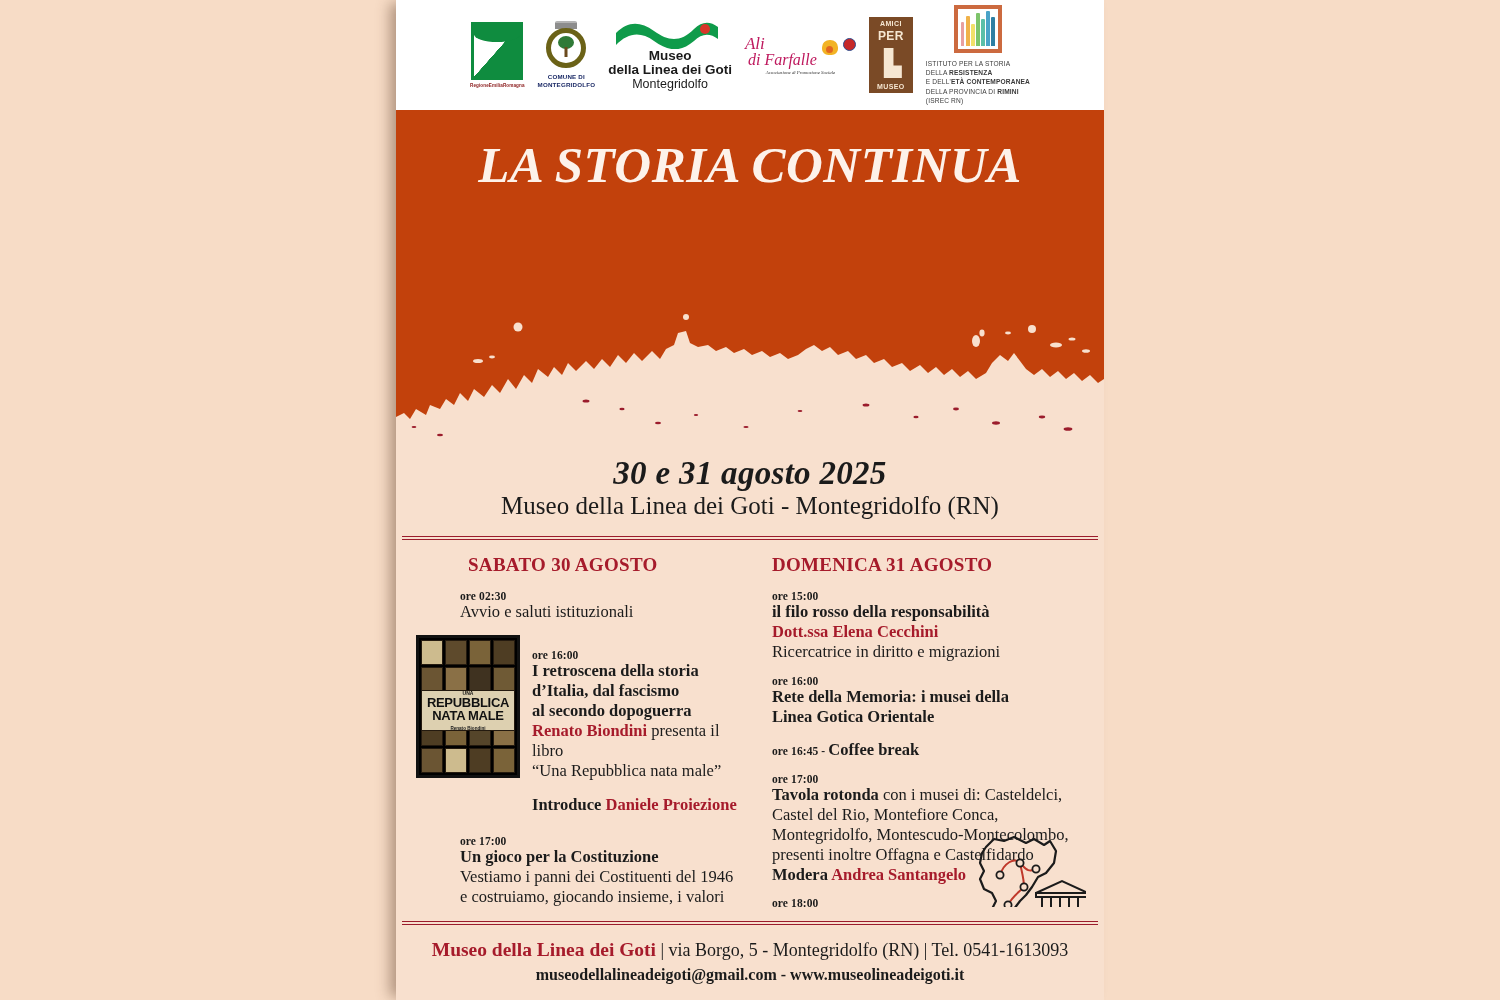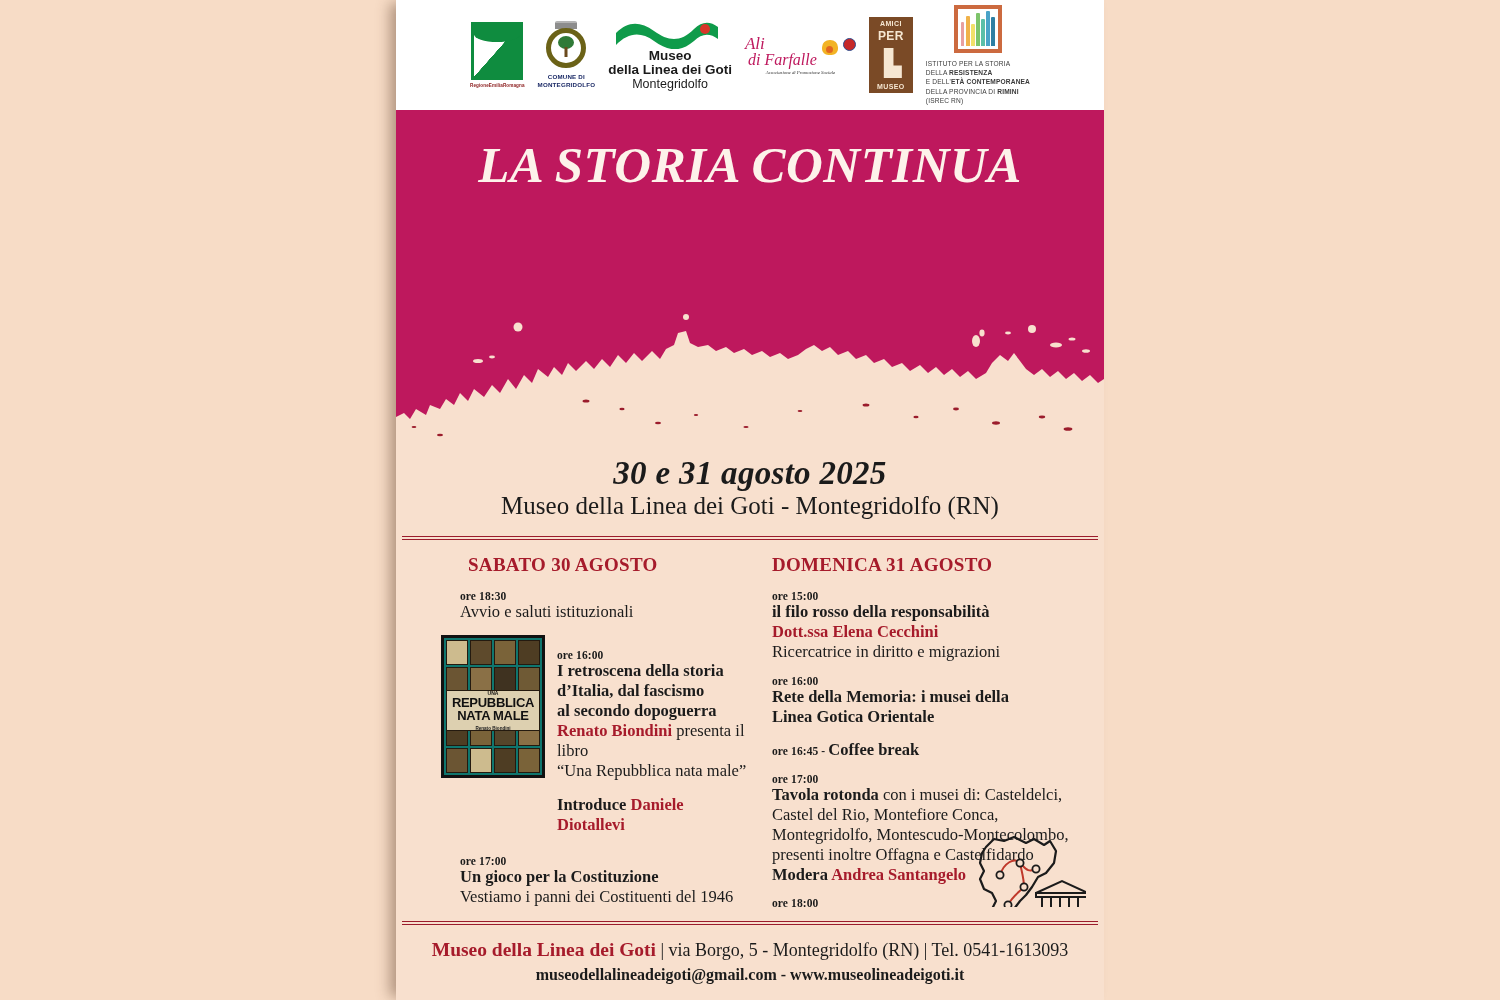--- a/index.html
+++ b/index.html
@@ -139,21 +139,21 @@
   .isrec-mark { width:48px; height:48px; border:4px solid #cc6a3f; background:#fff;
     display:flex; align-items:flex-end; justify-content:center; gap:1.5px; padding:0 3px 3px; }
   .isrec-mark i { display:block; width:5px; border-radius:1px 1px 0 0; }
   .isrec-txt { font-family:"Liberation Sans", sans-serif; font-size:6.6px;
     color:#3a3a3a; line-height:1.42; letter-spacing:.15px; white-space:nowrap; }
   .isrec-txt b { font-weight:700; }
 
   
   #hero {
     position: relative;
-    background: #be185d;
+    background: #c2410c;
     height: 345px;
     padding-top: 28px;
     text-align: center;
     overflow: hidden;
   }
   #hero-title {
     font-family: "Liberation Serif", serif;
     font-weight: 700; font-style: italic;
     font-size: 51px; color: #fdf2ea;
     letter-spacing: 0.5px; line-height: 1.06;
@@ -199,21 +199,21 @@
   }
   .line { font-family:"Liberation Serif", serif; font-size:16.5px;
     color:#1b1b1b; line-height:1.21; }
   .line.b { font-weight:700; }
   .red { color:#a61b2b; font-weight:700; }
 
   
   .bookrow { display:flex; gap:12px; align-items:flex-start; margin-left:-44px; }
   .bookcover {
     width:104px; height:143px; flex:0 0 104px;
-    border:3px solid #111; background:#0f766e; position:relative; overflow:hidden;margin-left:25px;
+    border:3px solid #111; background:#000000; position:relative; overflow:hidden;
   }
   .bookcover .grid {
     position:absolute; inset:0; display:grid;
     grid-template-columns:repeat(4,1fr); grid-template-rows:repeat(5,1fr); gap:1.5px; padding:2px;
   }
   .bookcover .grid i { display:block; background:#6b5533; border:1px solid #241a0f; }
   .bookcover .band {
     position:absolute; left:2px; right:2px; top:38%; height:30%;
     background:#ddd0b0; border:1px solid #241a0f;
     display:flex; flex-direction:column; align-items:center; justify-content:center;
@@ -387,21 +387,21 @@
   </div>
 
   <div class="divider"></div>
 
   <div id="program">
 
     <div class="col col-left">
       <div class="daytitle">SABATO 30 AGOSTO</div>
 
       <div class="slot">
-        <div class="ore">ore 18:30</div>
+        <div class="ore">ore 02:30</div>
         <div class="line">Avvio e saluti istituzionali</div>
       </div>
 
       <div class="bookrow">
         <div class="bookcover">
           <div class="grid">
             <i style="background:#cdbb8e"></i>
               <i style="background:#5e4a2c"></i>
             <i style="background:#7a6339"></i>
               <i style="background:#4e3d23"></i>
@@ -434,21 +434,21 @@
         <div style="padding-top:14px;">
           <div class="ore">ore 16:00</div>
           <div class="line b">I retroscena della storia</div>
           <div class="line b">d’Italia, dal fascismo</div>
           <div class="line b">al secondo dopoguerra</div>
           <div class="line">
             <span class="red">Renato Biondini</span><span> presenta il libro</span>
           </div>
           <div class="line">“Una Repubblica nata male”</div>
           <div class="line" style="margin-top:14px;font-weight:700;">
-            <span>Introduce </span><span class="red">Daniele Diotallevi</span>
+            <span>Introduce </span><span class="red">Daniele Proiezione</span>
           </div>
         </div>
       </div>
 
       <div class="slot" style="margin-top:20px;">
         <div class="ore">ore 17:00</div>
         <div class="line b">Un gioco per la Costituzione</div>
         <div class="line">Vestiamo i panni dei Costituenti del 1946</div>
         <div class="line">e costruiamo, giocando insieme, i valori</div>
         <div class="line">della nostra Repubblica!</div>

